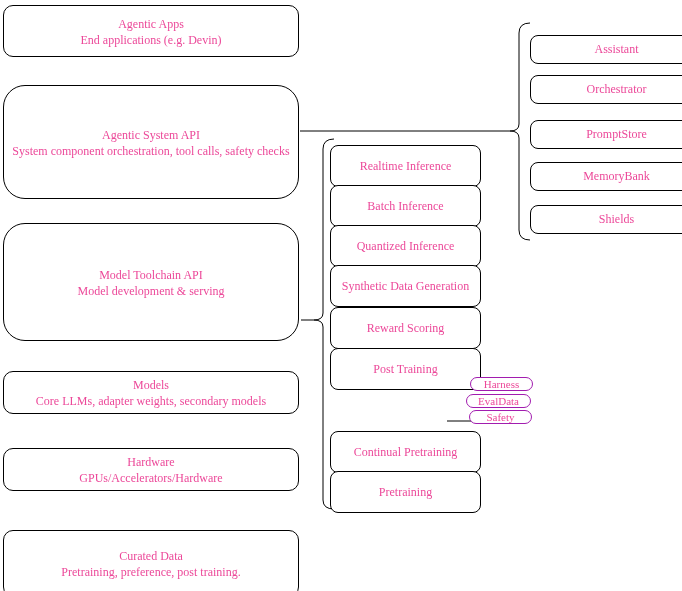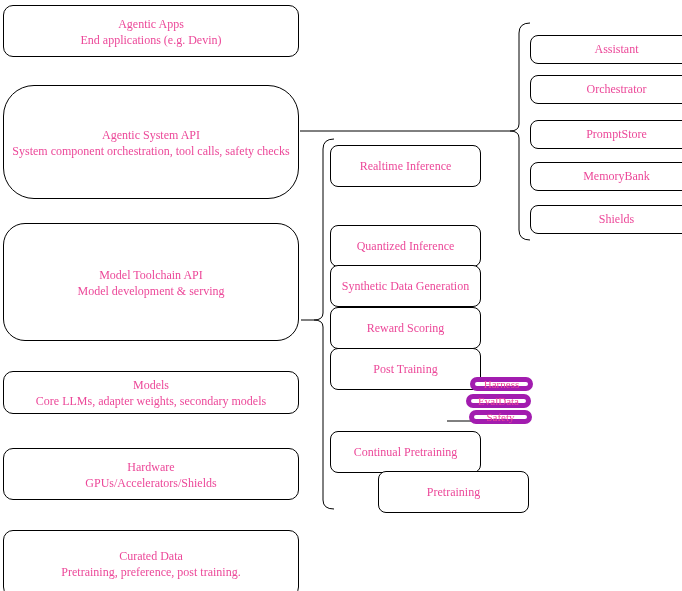--- a/index.html
+++ b/index.html
@@ -22,21 +22,21 @@
   }
   .node .title{font-size:12px;line-height:15px;}
   .node .sub{font-size:12px;line-height:12px;margin-top:2px;}
   .lbox{left:3px;width:296px;}
   .r10{border-radius:10px;}
   .r20{border-radius:22px;}
   .mitem{left:330px;width:151px;height:42px;border-radius:8px;font-size:12px;}
   .ritem{left:530px;width:173px;height:29px;border-radius:8px;font-size:12px;}
   .pill{
     position:absolute;box-sizing:border-box;
-    background:#ffffff;border:5px solid #a21caf;border-radius:7px;
+    background:#ffffff;border:1px solid #a21caf;border-radius:7px;
     display:flex;justify-content:center;align-items:center;
     font-size:11px;line-height:12px;
   }
 </style>
 </head>
 <body>
 
 <div id="canvas">
 
   <svg class="wires" viewBox="0 0 682 591" fill="none" stroke="#000" stroke-width="1">
@@ -49,60 +49,63 @@
     <path d="M 334 139 Q 323 139 323 149 L 323 313 Q 323 320 314 320 Q 323 320 323 327 L 323 500 Q 323 509 334 509"></path>
 
     <path d="M 447 384 L 474 384"></path>
     <path d="M 447 421 L 474 421"></path>
   </svg>
 
   <div class="node lbox r10" style="top:5px;height:52px;">
     <div class="title">Agentic Apps</div>
     <div class="sub">End applications (e.g. Devin)</div>
   </div>
-  <div class="node lbox r20" style="top:85px;height:114px;border-radius:31px;">
+  <div class="node lbox r20" style="top:85px;height:114px;">
     <div class="title">Agentic System API</div>
     <div class="sub">System component orchestration, tool calls, safety checks</div>
   </div>
   <div class="node lbox r20" style="top:223px;height:118px;">
     <div class="title">Model Toolchain API</div>
     <div class="sub">Model development &amp; serving</div>
   </div>
   <div class="node lbox r10" style="top:371px;height:43px;">
     <div class="title">Models</div>
     <div class="sub">Core LLMs, adapter weights, secondary models</div>
   </div>
-  <div class="node lbox r10" style="top:448px;height:52px;text-align:right;">
+  <div class="node lbox r10" style="top:448px;height:43px;text-align:right;">
     <div class="title">Hardware</div>
-    <div class="sub">GPUs/Accelerators/Shields</div>
+    <div class="sub">GPUs/Accelerators/Hardware</div>
   </div>
   <div class="node lbox r10" style="top:530px;height:67px;">
     <div class="title">Curated Data</div>
     <div class="sub">Pretraining, preference, post training.</div>
   </div>
 
   <div class="node mitem" style="top:145px;">
     <span>Realtime Inference</span>
+  </div>
+  <div class="node mitem" style="top:185px;">
+    <span>Batch Inference</span>
   </div>
   <div class="node mitem" style="top:225px;">
     <span>Quantized Inference</span>
   </div>
   <div class="node mitem" style="top:265px;">
     <span>Synthetic Data Generation</span>
   </div>
   <div class="node mitem" style="top:307px;">
     <span>Reward Scoring</span>
   </div>
   <div class="node mitem" style="top:348px;">
     <span>Post Training</span>
   </div>
   <div class="node mitem" style="top:431px;">
     <span>Continual Pretraining</span>
   </div>
-  <div class="node mitem" style="top:471px;margin-left:48px;">
+  <div class="node mitem" style="top:471px;">
     <span>Pretraining</span>
   </div>
 
   <div class="pill" style="left:470px;top:377px;width:63px;height:14px;">
     <span>Harness</span>
   </div>
   <div class="pill" style="left:466px;top:394px;width:65px;height:14px;">
     <span>EvalData</span>
   </div>
   <div class="pill" style="left:469px;top:410px;width:63px;height:14px;">

